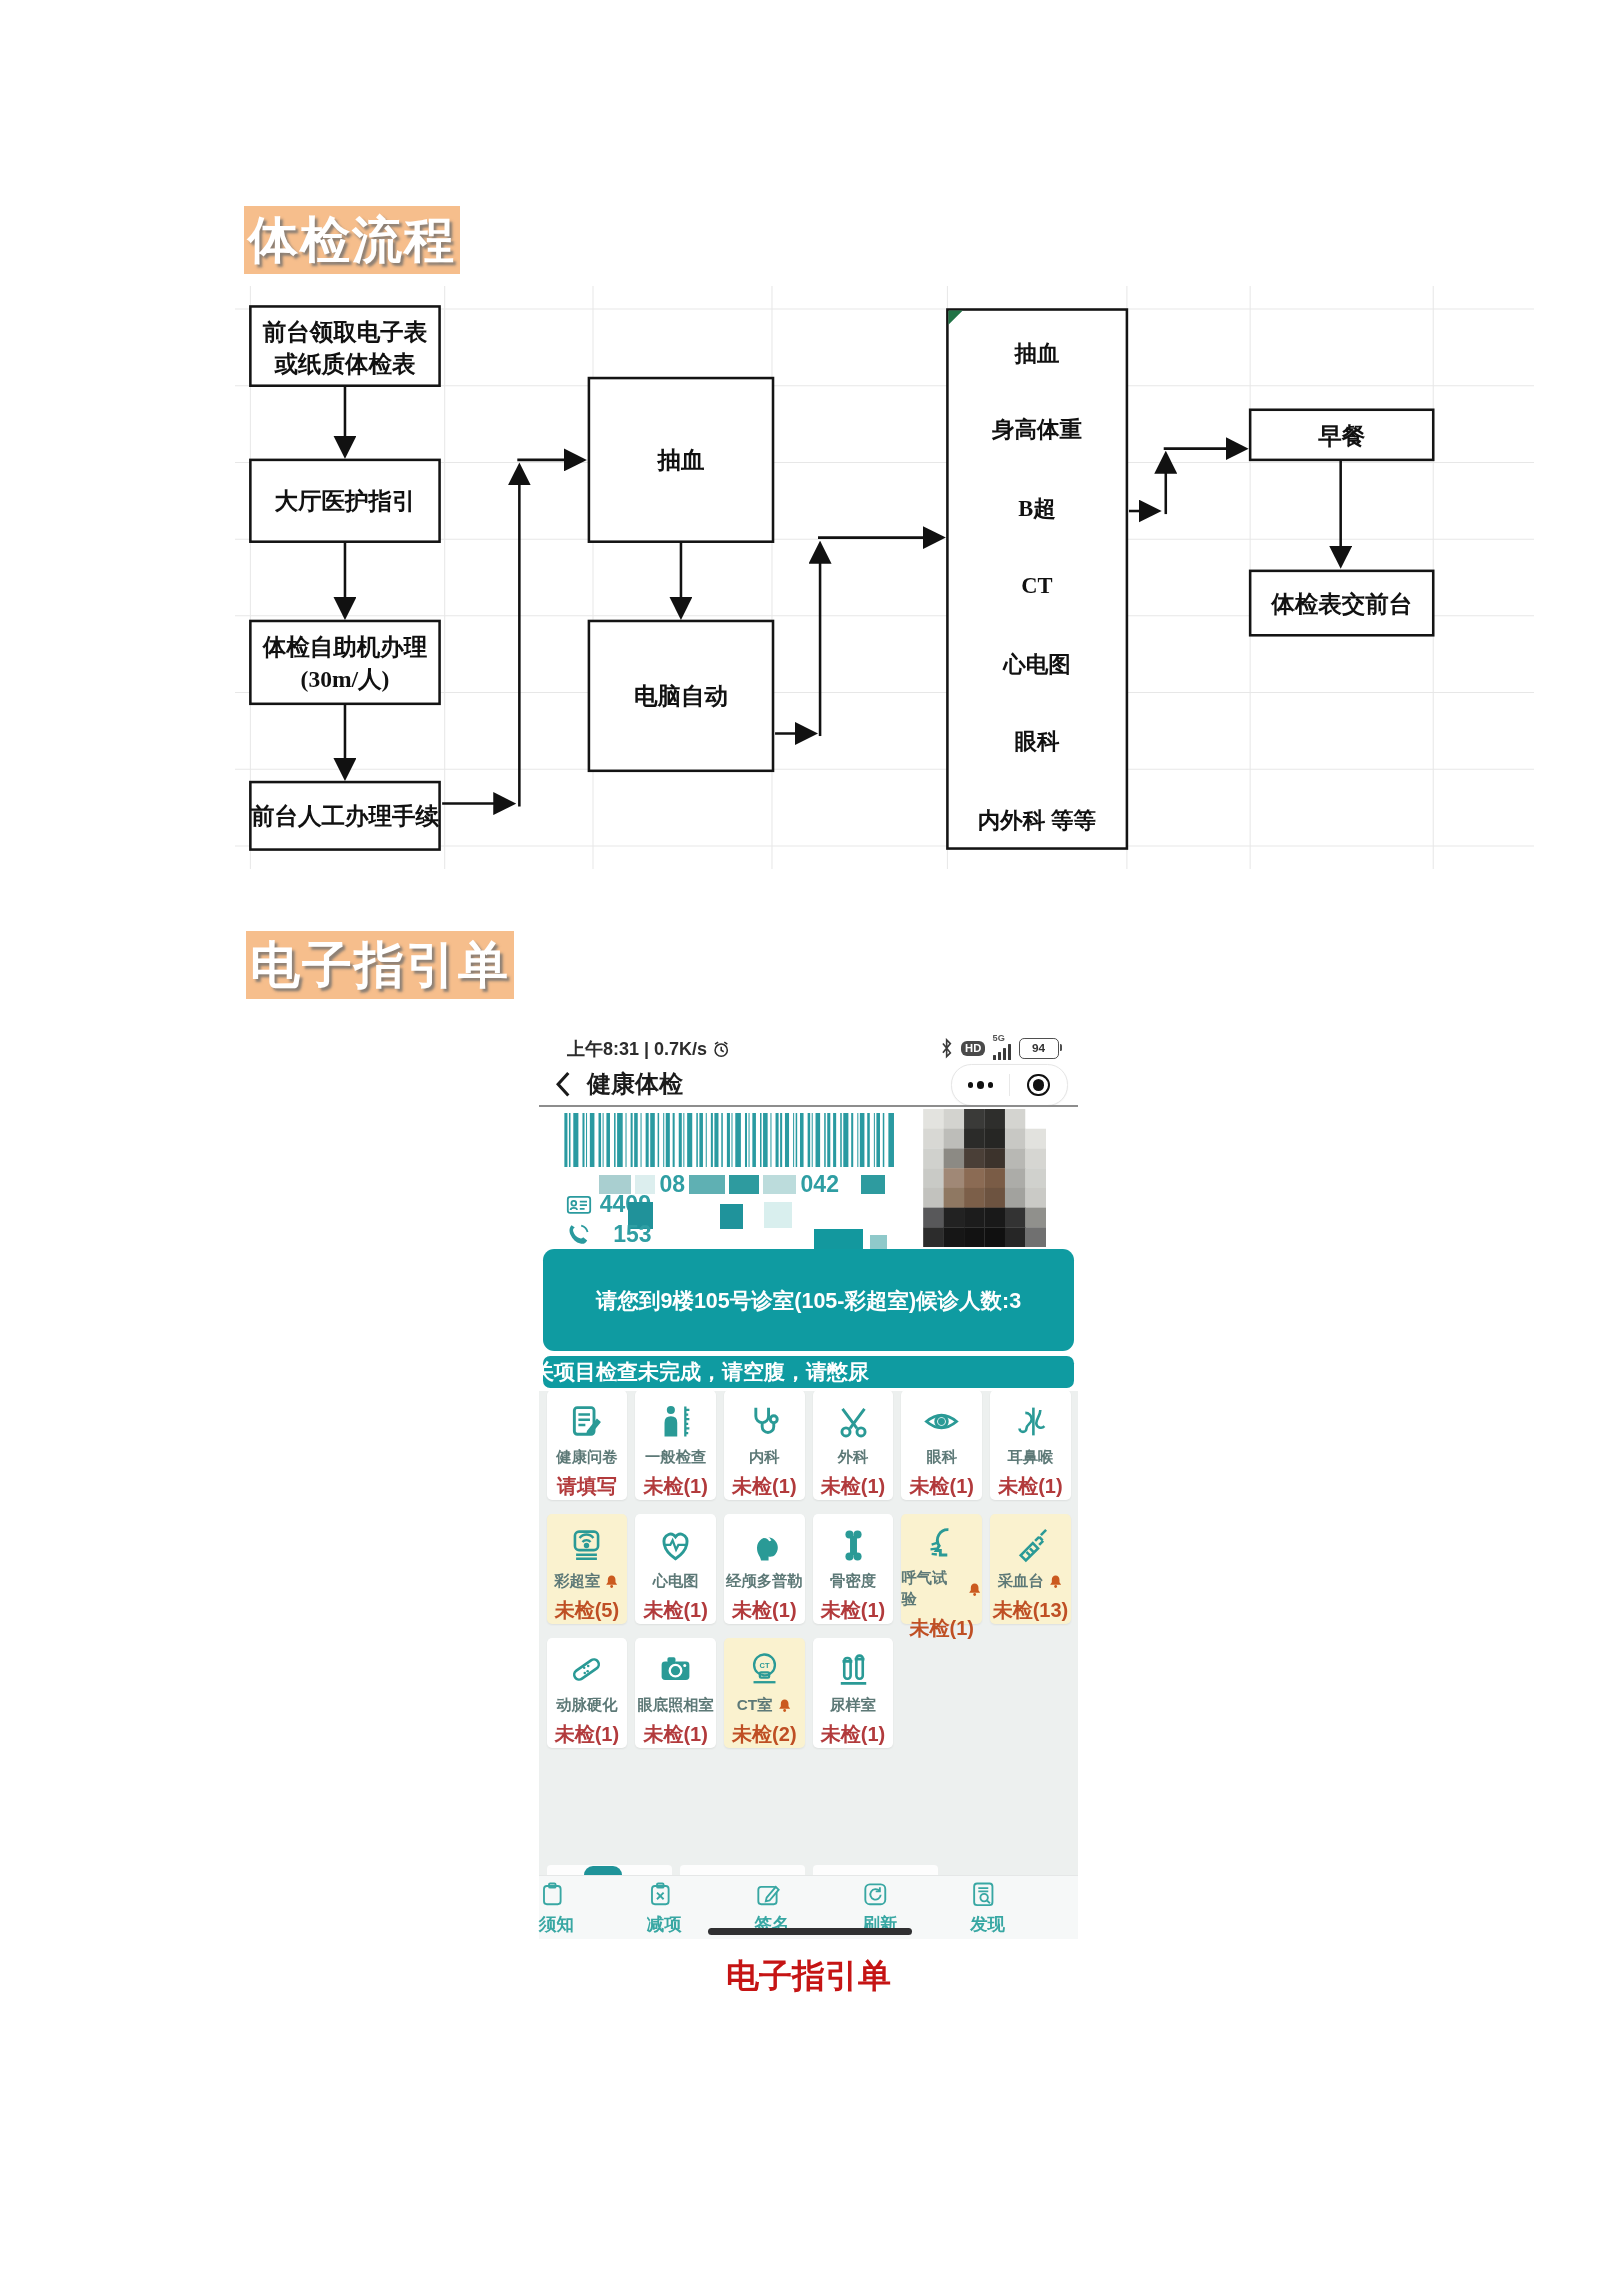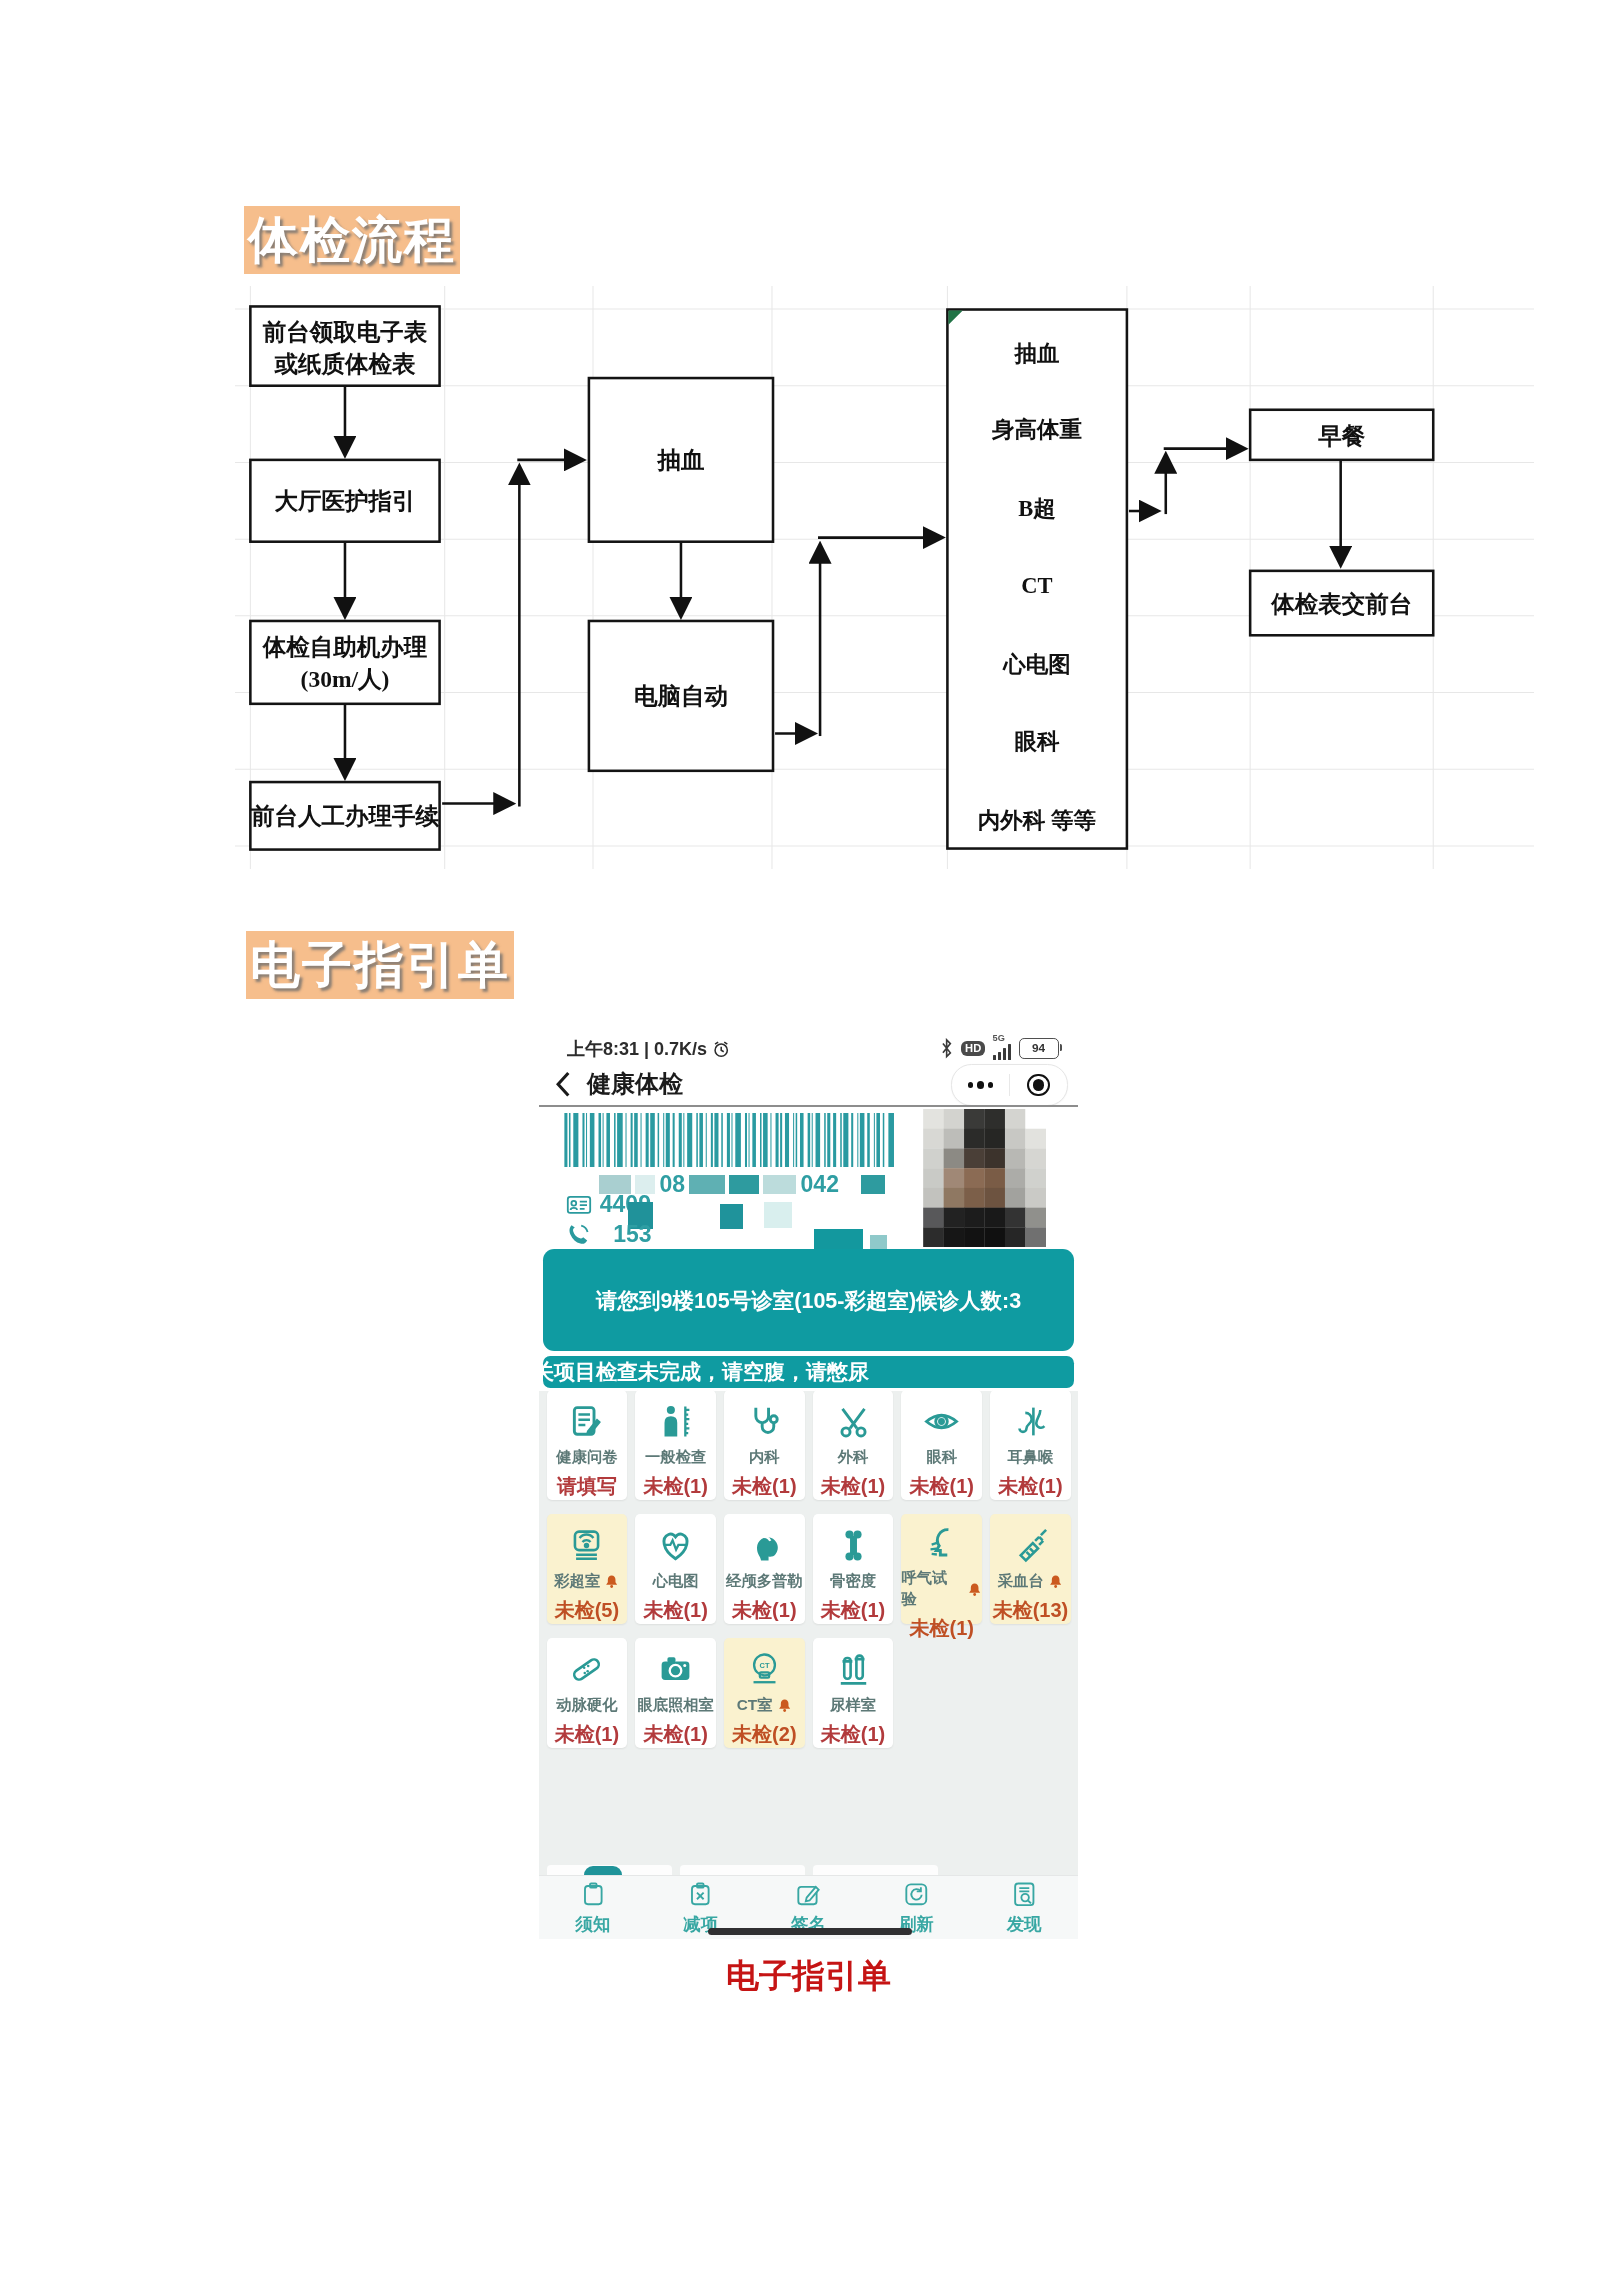--- a/index.html
+++ b/index.html
@@ -64,21 +64,21 @@
   .card .bell{color:#cb5a1f;height:17.4px;}
   .card .bell svg{height:17.4px;width:15.3px;}
   .card .cstatus{margin-top:5.1px;font-size:20px;font-weight:bold;color:#b23a3c;}
   .card.yellow .cstatus{color:#bf4f24;}
 
   .sliver{position:absolute;top:843px;height:10.2px;background:#fdfdfd;border-radius:4.1px 4.1px 0 0;}
   .sliver-dome{position:absolute;left:45px;top:844px;width:38px;height:9.2px;background:#1f9399;border-radius:20.4px 20.4px 0 0;}
 
   .tabbar{position:absolute;left:0;top:853px;width:539px;height:63px;background:#f6f8f8;
           border-top:1px solid #e5e7e7;display:flex;z-index:3;}
-  .tab{flex:1;display:flex;flex-direction:column;align-items:center;padding-top:5.1px;color:#38a7a3;cursor:pointer;}
+  .tab{flex:1;display:flex;flex-direction:column;align-items:flex-start;padding-top:5.1px;color:#38a7a3;cursor:pointer;}
   .tab svg{width:26.6px;height:26.6px;}
   .tab .tlabel{font-size:17.4px;font-weight:bold;margin-top:2px;}
   .homebar{position:absolute;left:169px;top:906px;width:204px;height:6.6px;border-radius:3.6px;background:#303032;z-index:4;}
 
   .caption{position:absolute;left:539px;top:1954px;width:539px;text-align:center;
            font-family:"Liberation Serif",serif;font-weight:bold;font-size:33px;color:#c51414;}
 </style>
 </head>
 <body>
 

